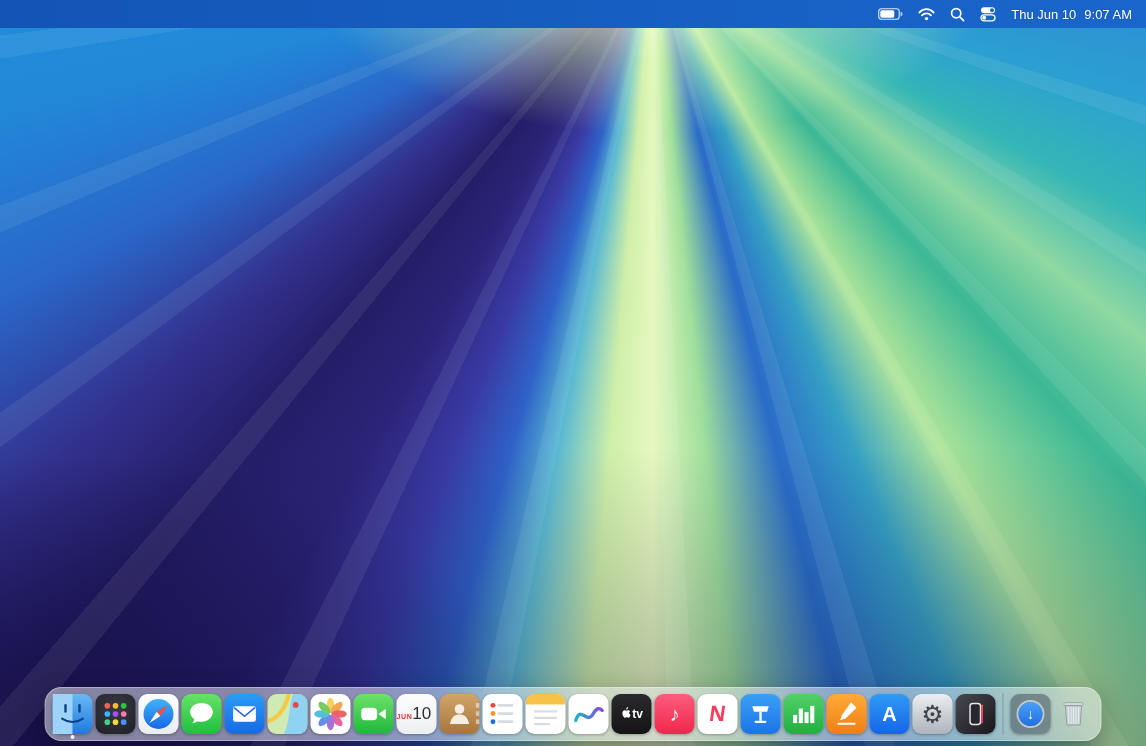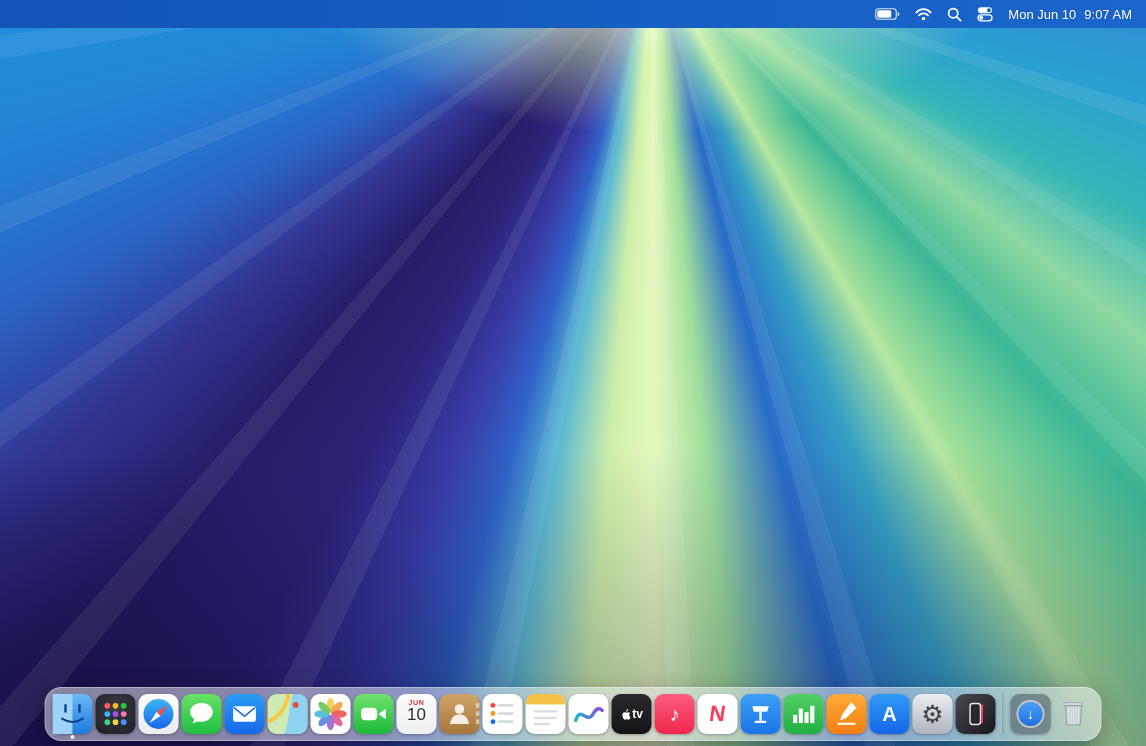--- a/index.html
+++ b/index.html
@@ -45,29 +45,29 @@
     border-radius:50%;background:rgba(255,255,255,.9);}
 
   .finder{background:linear-gradient(180deg,#6ab8f5,#1e7ae0);}
   .launchpad{background:radial-gradient(circle at 50% 35%,#3a3a44,#1f1f26);}
   .safari{background:linear-gradient(#fdfdfd,#e9edf1);}
   .messages{background:linear-gradient(#67e266,#1fbf3f);}
   .mail{background:linear-gradient(#2a9cf4,#1768e6);}
   .maps{background:#cfeab2;overflow:hidden;}
   .photos{background:#fff;}
   .facetime{background:linear-gradient(#6fe26c,#1db83a);}
-  .cal{background:linear-gradient(#fdfdfd,#eceff1);flex-direction:column;justify-content:flex-start;}
+  .cal{background:linear-gradient(#fdfdfd,#eceff1);flex-direction:row;justify-content:flex-start;}
   .cal-month{font-size:7px;font-weight:700;color:#e03434;letter-spacing:.6px;margin-top:5px;line-height:1;}
   .cal-day{font-size:17px;color:#2f2f33;line-height:1.1;}
   .contacts{background:linear-gradient(#d2a469,#a5773d);}
   .reminders{background:#fff;}
   .notes{background:#fff;overflow:hidden;}
   .freeform{background:#fff;}
   .tv{background:linear-gradient(#2a2a2e,#141416);}
-  .tv-row{display:flex;align-items:flex-end;gap:2px;color:#fff;font-weight:700;font-size:12px;}
+  .tv-row{display:flex;align-items:flex-start;gap:2px;color:#fff;font-weight:700;font-size:12px;}
   .music{background:linear-gradient(#fc5c7d,#f1274c);}
   .music-note{color:#fff;font-size:20px;line-height:1;}
   .news{background:#fff;}
   .news-n{color:#ff3b5c;font-weight:800;font-size:22px;line-height:1;transform:skewX(-8deg);}
   .keynote{background:linear-gradient(#3aa0f6,#1c74e8);}
   .numbers{background:linear-gradient(#52d066,#1faf42);}
   .pages{background:linear-gradient(#ffab38,#f07e15);}
   .appstore{background:linear-gradient(#2f9bf5,#1565e8);}
   .appstore-a{color:#fff;font-weight:700;font-size:20px;line-height:1;}
   .settings{background:linear-gradient(#eceef0,#aeb4bc);}
@@ -109,21 +109,21 @@
       </span>
       <span class="status-ic">
         <svg width="16" height="16" viewBox="0 0 16 16">
           <rect x="1" y="1.2" width="14" height="6" rx="3" fill="#fff"></rect>
           <circle cx="12" cy="4.2" r="2" fill="#1a66cc"></circle>
           <rect x="1" y="8.8" width="14" height="6" rx="3" fill="none" stroke="#fff" stroke-width="1.3"></rect>
           <circle cx="4.2" cy="11.8" r="2" fill="#fff"></circle>
         </svg>
       </span>
       <span class="clock">
-        <span>Mon Jun 10</span>
+        <span>Thu Jun 10</span>
         <span>9:07 AM</span>
       </span>
     </div>
   </div>
 
   <div class="dock">
 
     <div class="di finder" title="Finder">
       <svg width="40" height="40" viewBox="0 0 44 44">
         <rect x="0" y="0" width="22" height="44" fill="#9fd2f7"></rect>

